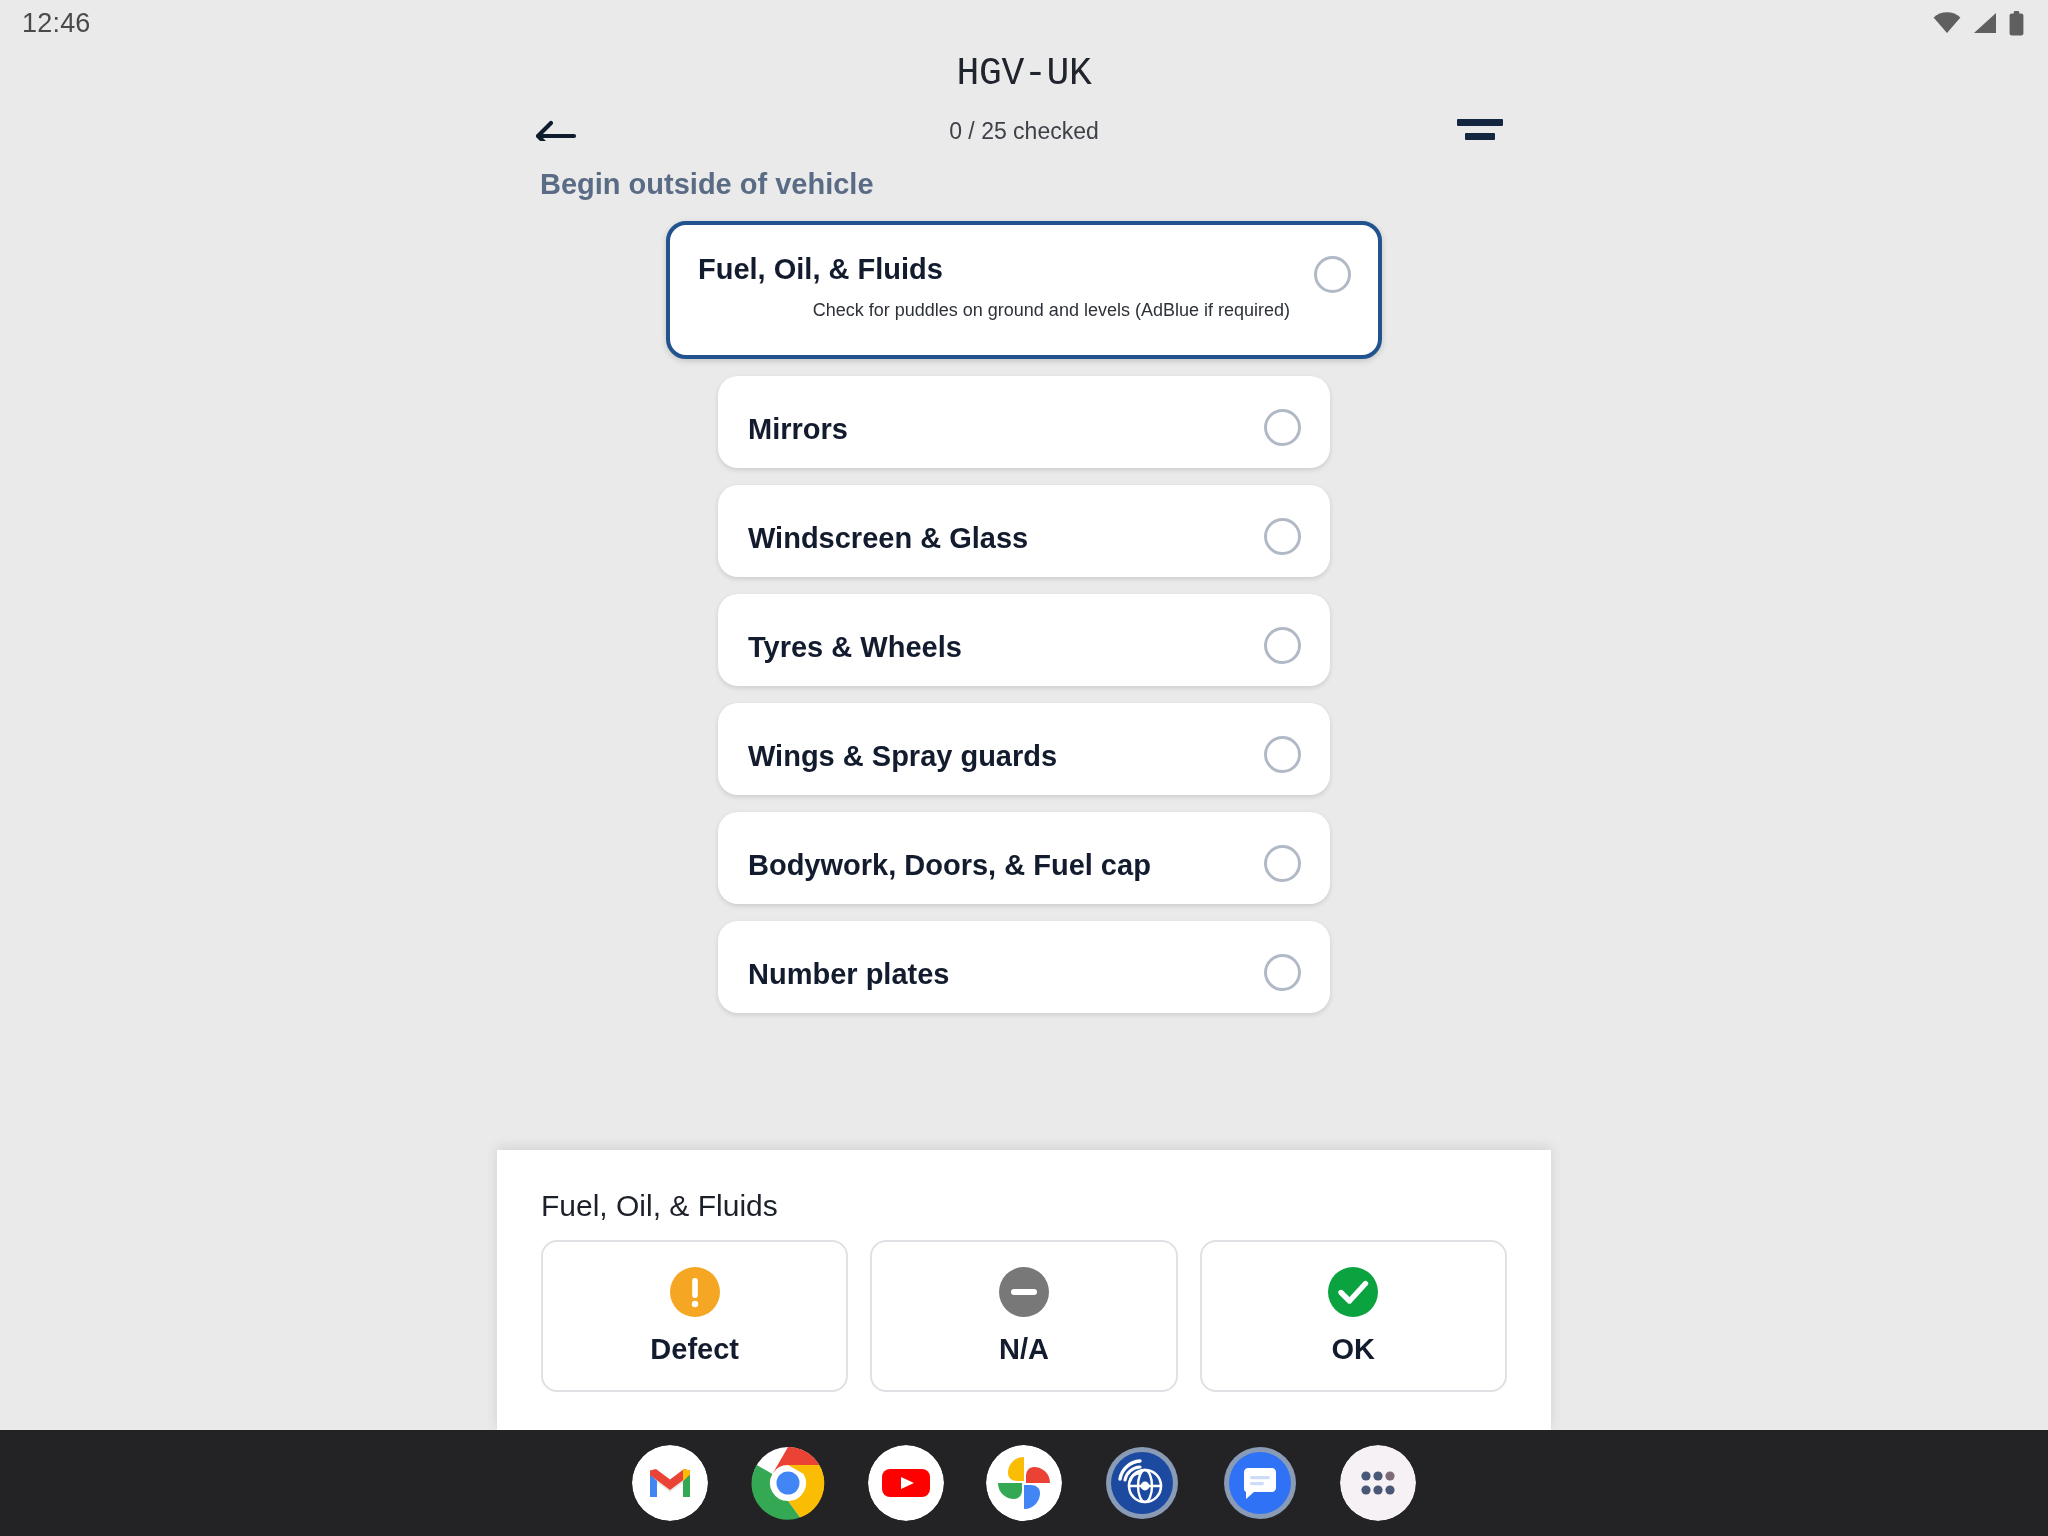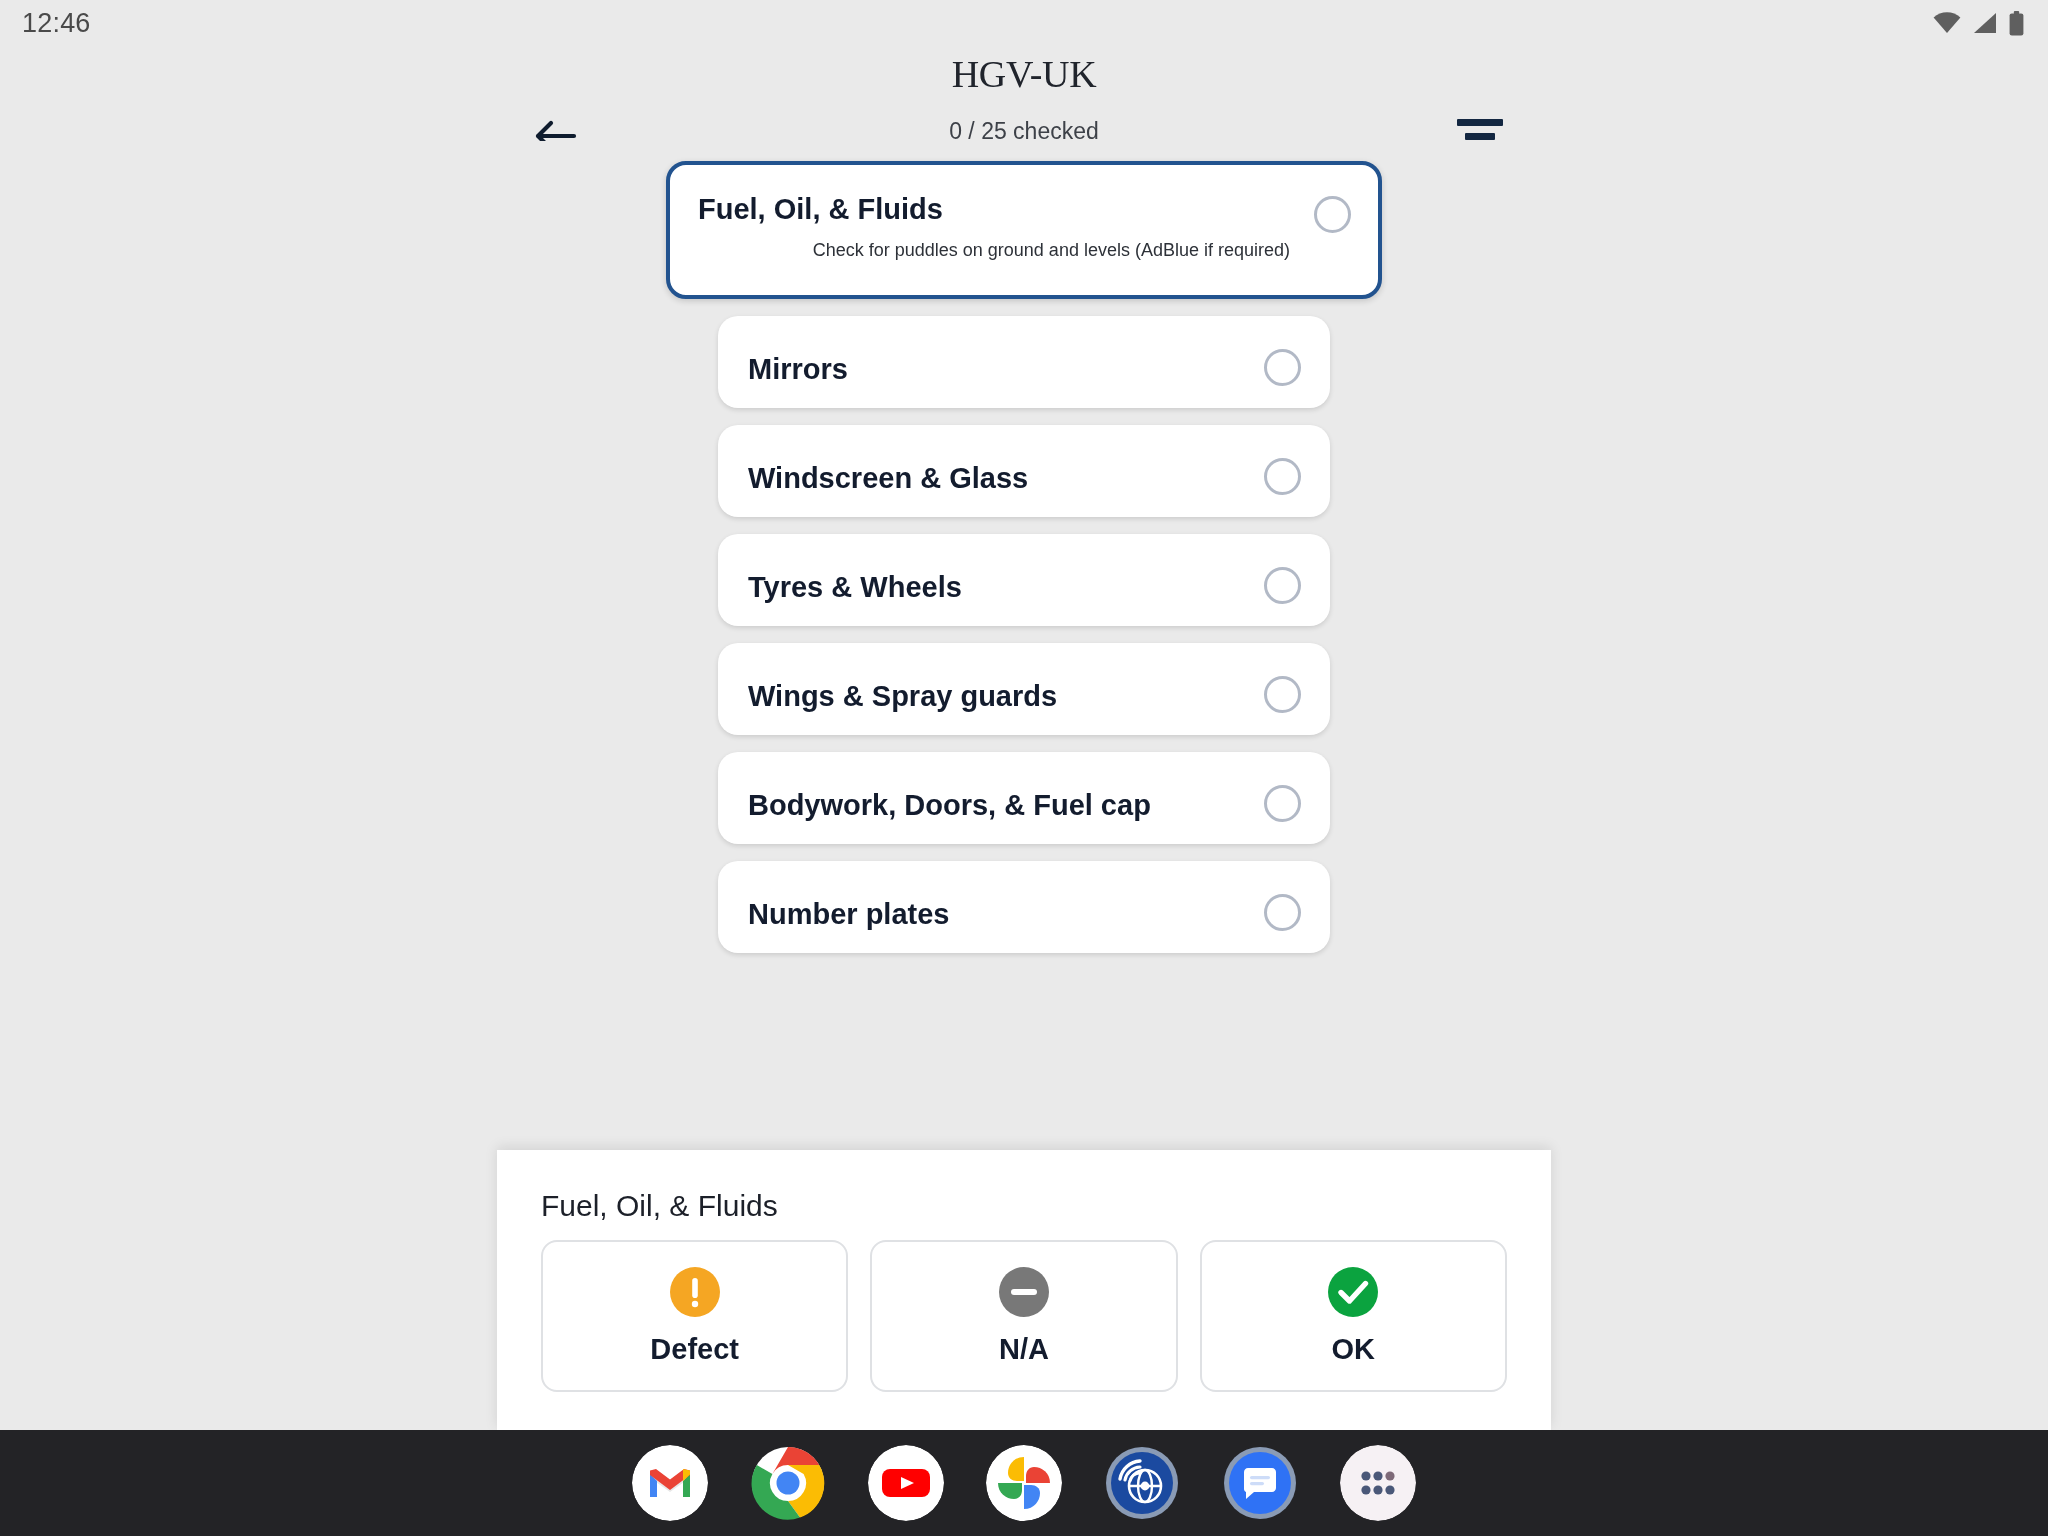--- a/index.html
+++ b/index.html
@@ -49,21 +49,21 @@
   }
   #header-titles {
     position: absolute;
     left: 0; right: 0; top: 4px;
     text-align: center;
   }
   #page-title {
     font-size: 38px;
     font-weight: 400;
     color: #20242c;
-    font-family: Liberation Serif, serif;
+    font-family: Liberation Mono, monospace;
     line-height: 48px;
     letter-spacing: -0.3px;
   }
   #page-subtitle {
     font-size: 23px;
     color: #3d4148;
     font-family: "Liberation Sans", sans-serif;
     line-height: 34px;
     margin-top: 16px;
   }
@@ -265,20 +265,21 @@
   </div>
 
   <div id="filter-button">
     <i></i>
     <i></i>
     <i></i>
   </div>
 </div>
 
 <div id="checklist-area">
+  <div id="section-label">Begin outside of vehicle</div>
   <div id="card-list">
       <div class="check-card selected">
         <div class="card-title">Fuel, Oil, &amp; Fluids</div>
         <div class="card-desc">Check for puddles on ground and levels (AdBlue if required)</div>
         <div class="card-radio"></div>
       </div>
       <div class="check-card">
         <div class="card-title">Mirrors</div>
         <div class="card-radio"></div>
       </div>

